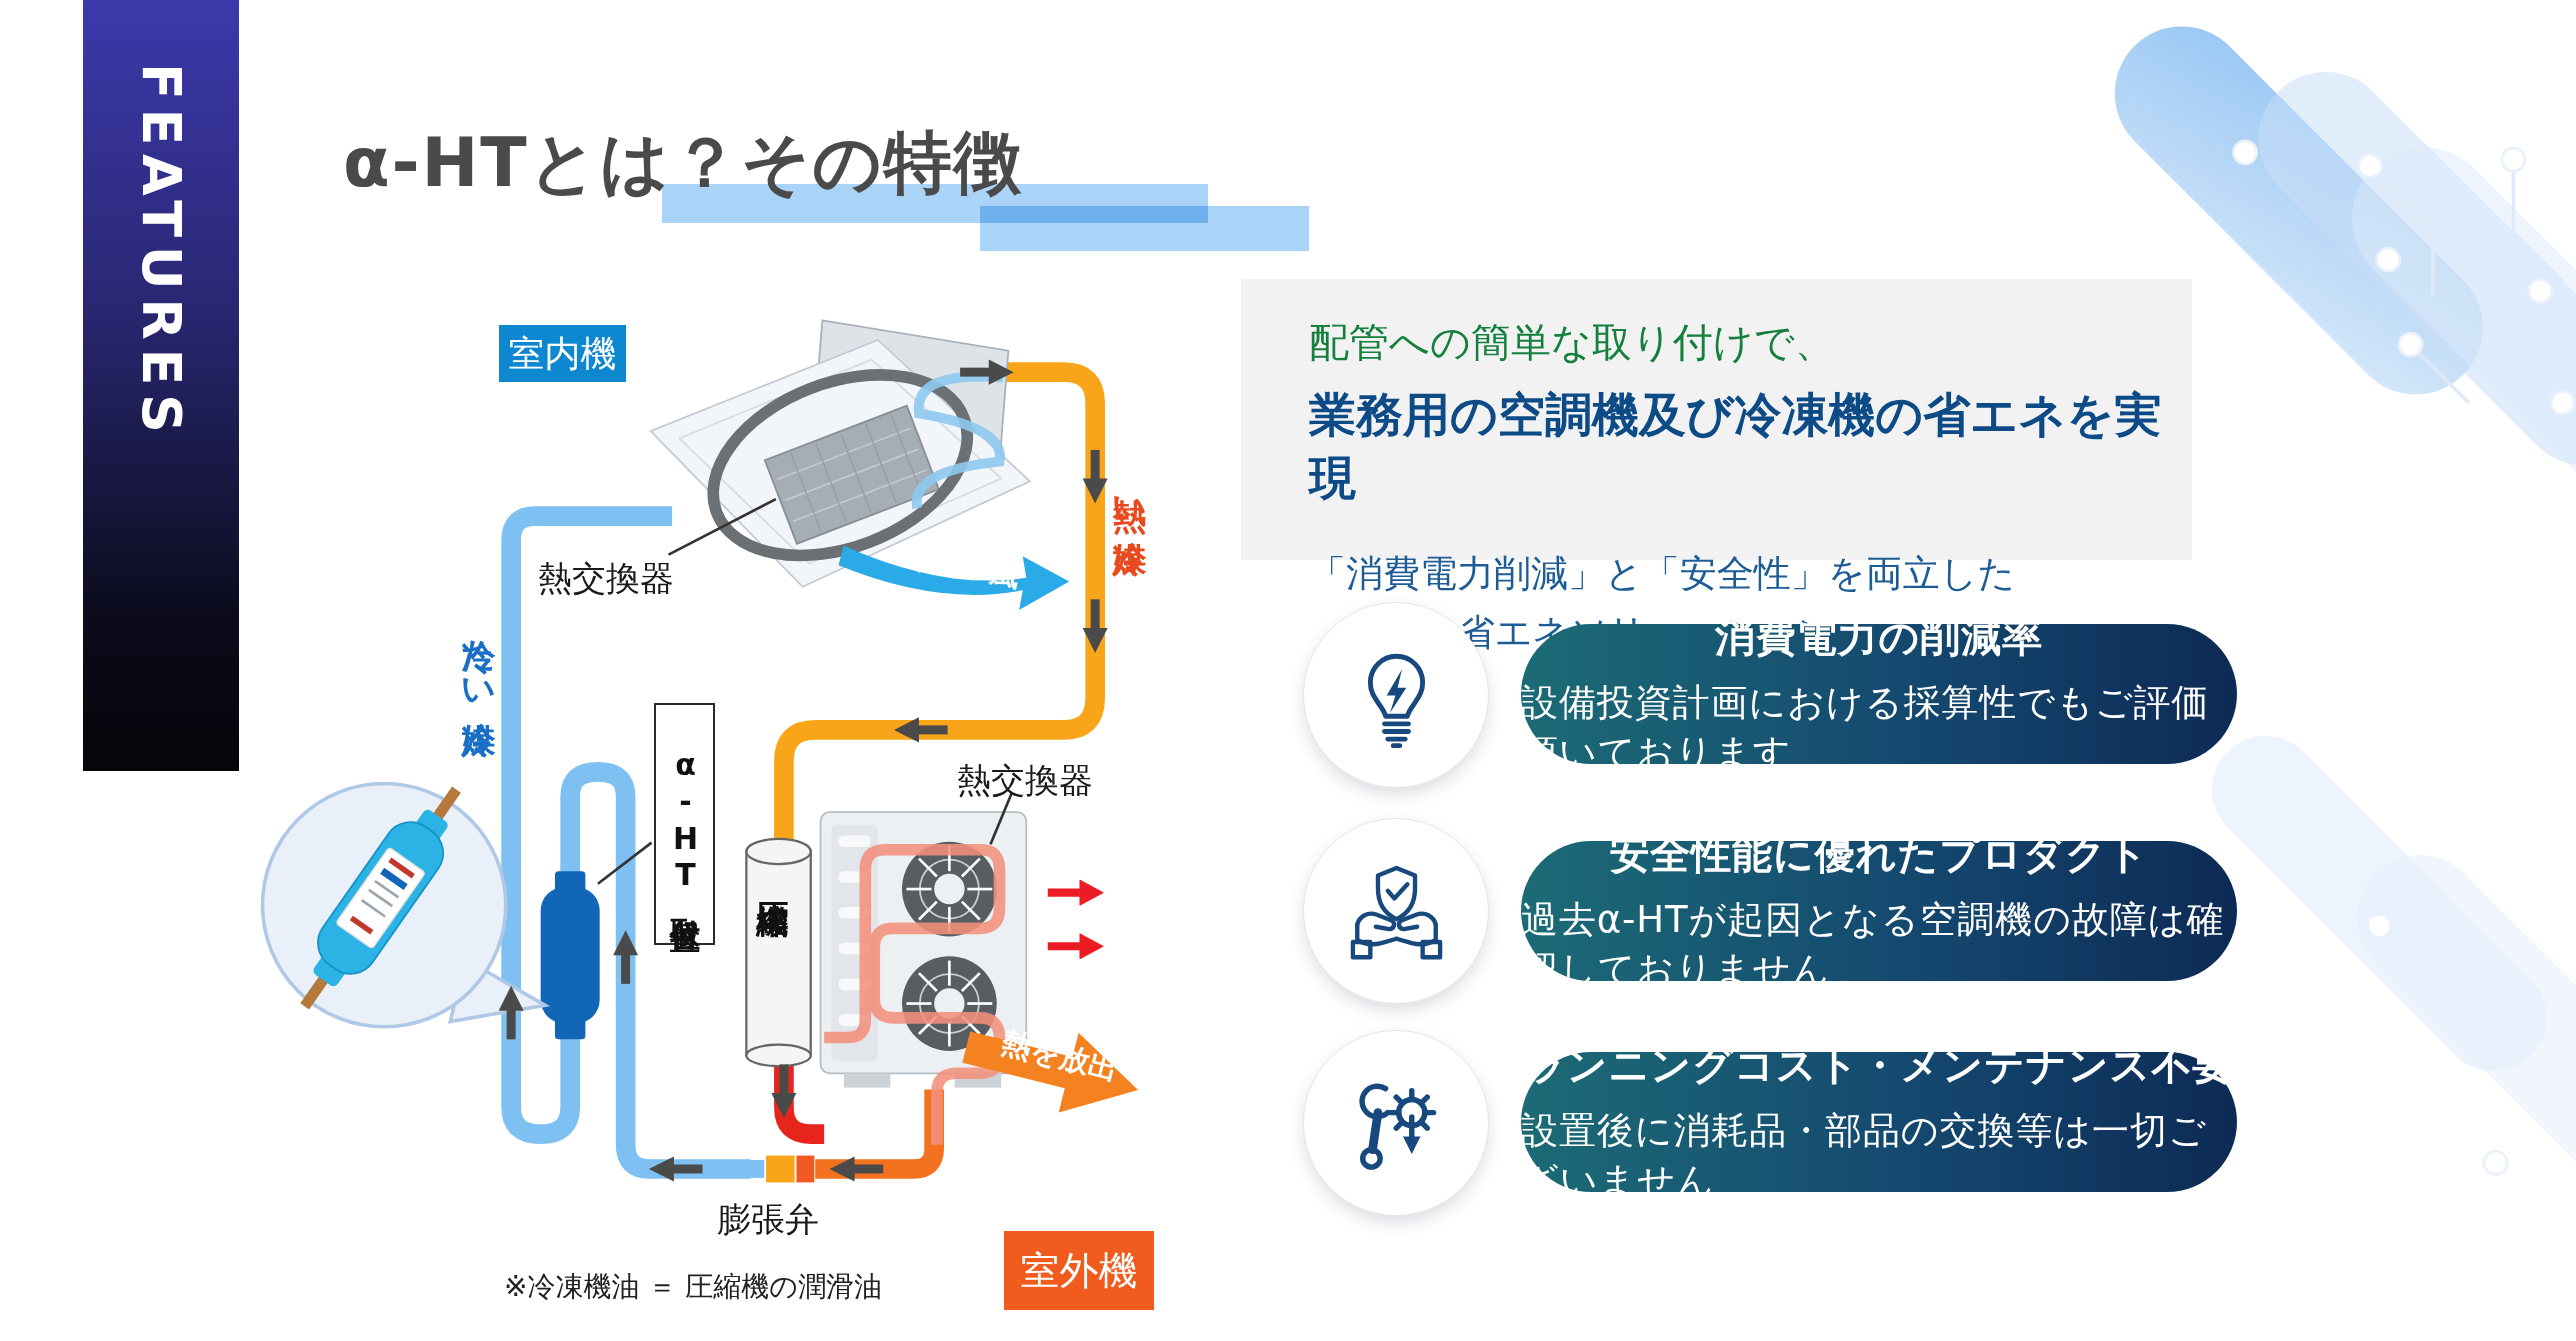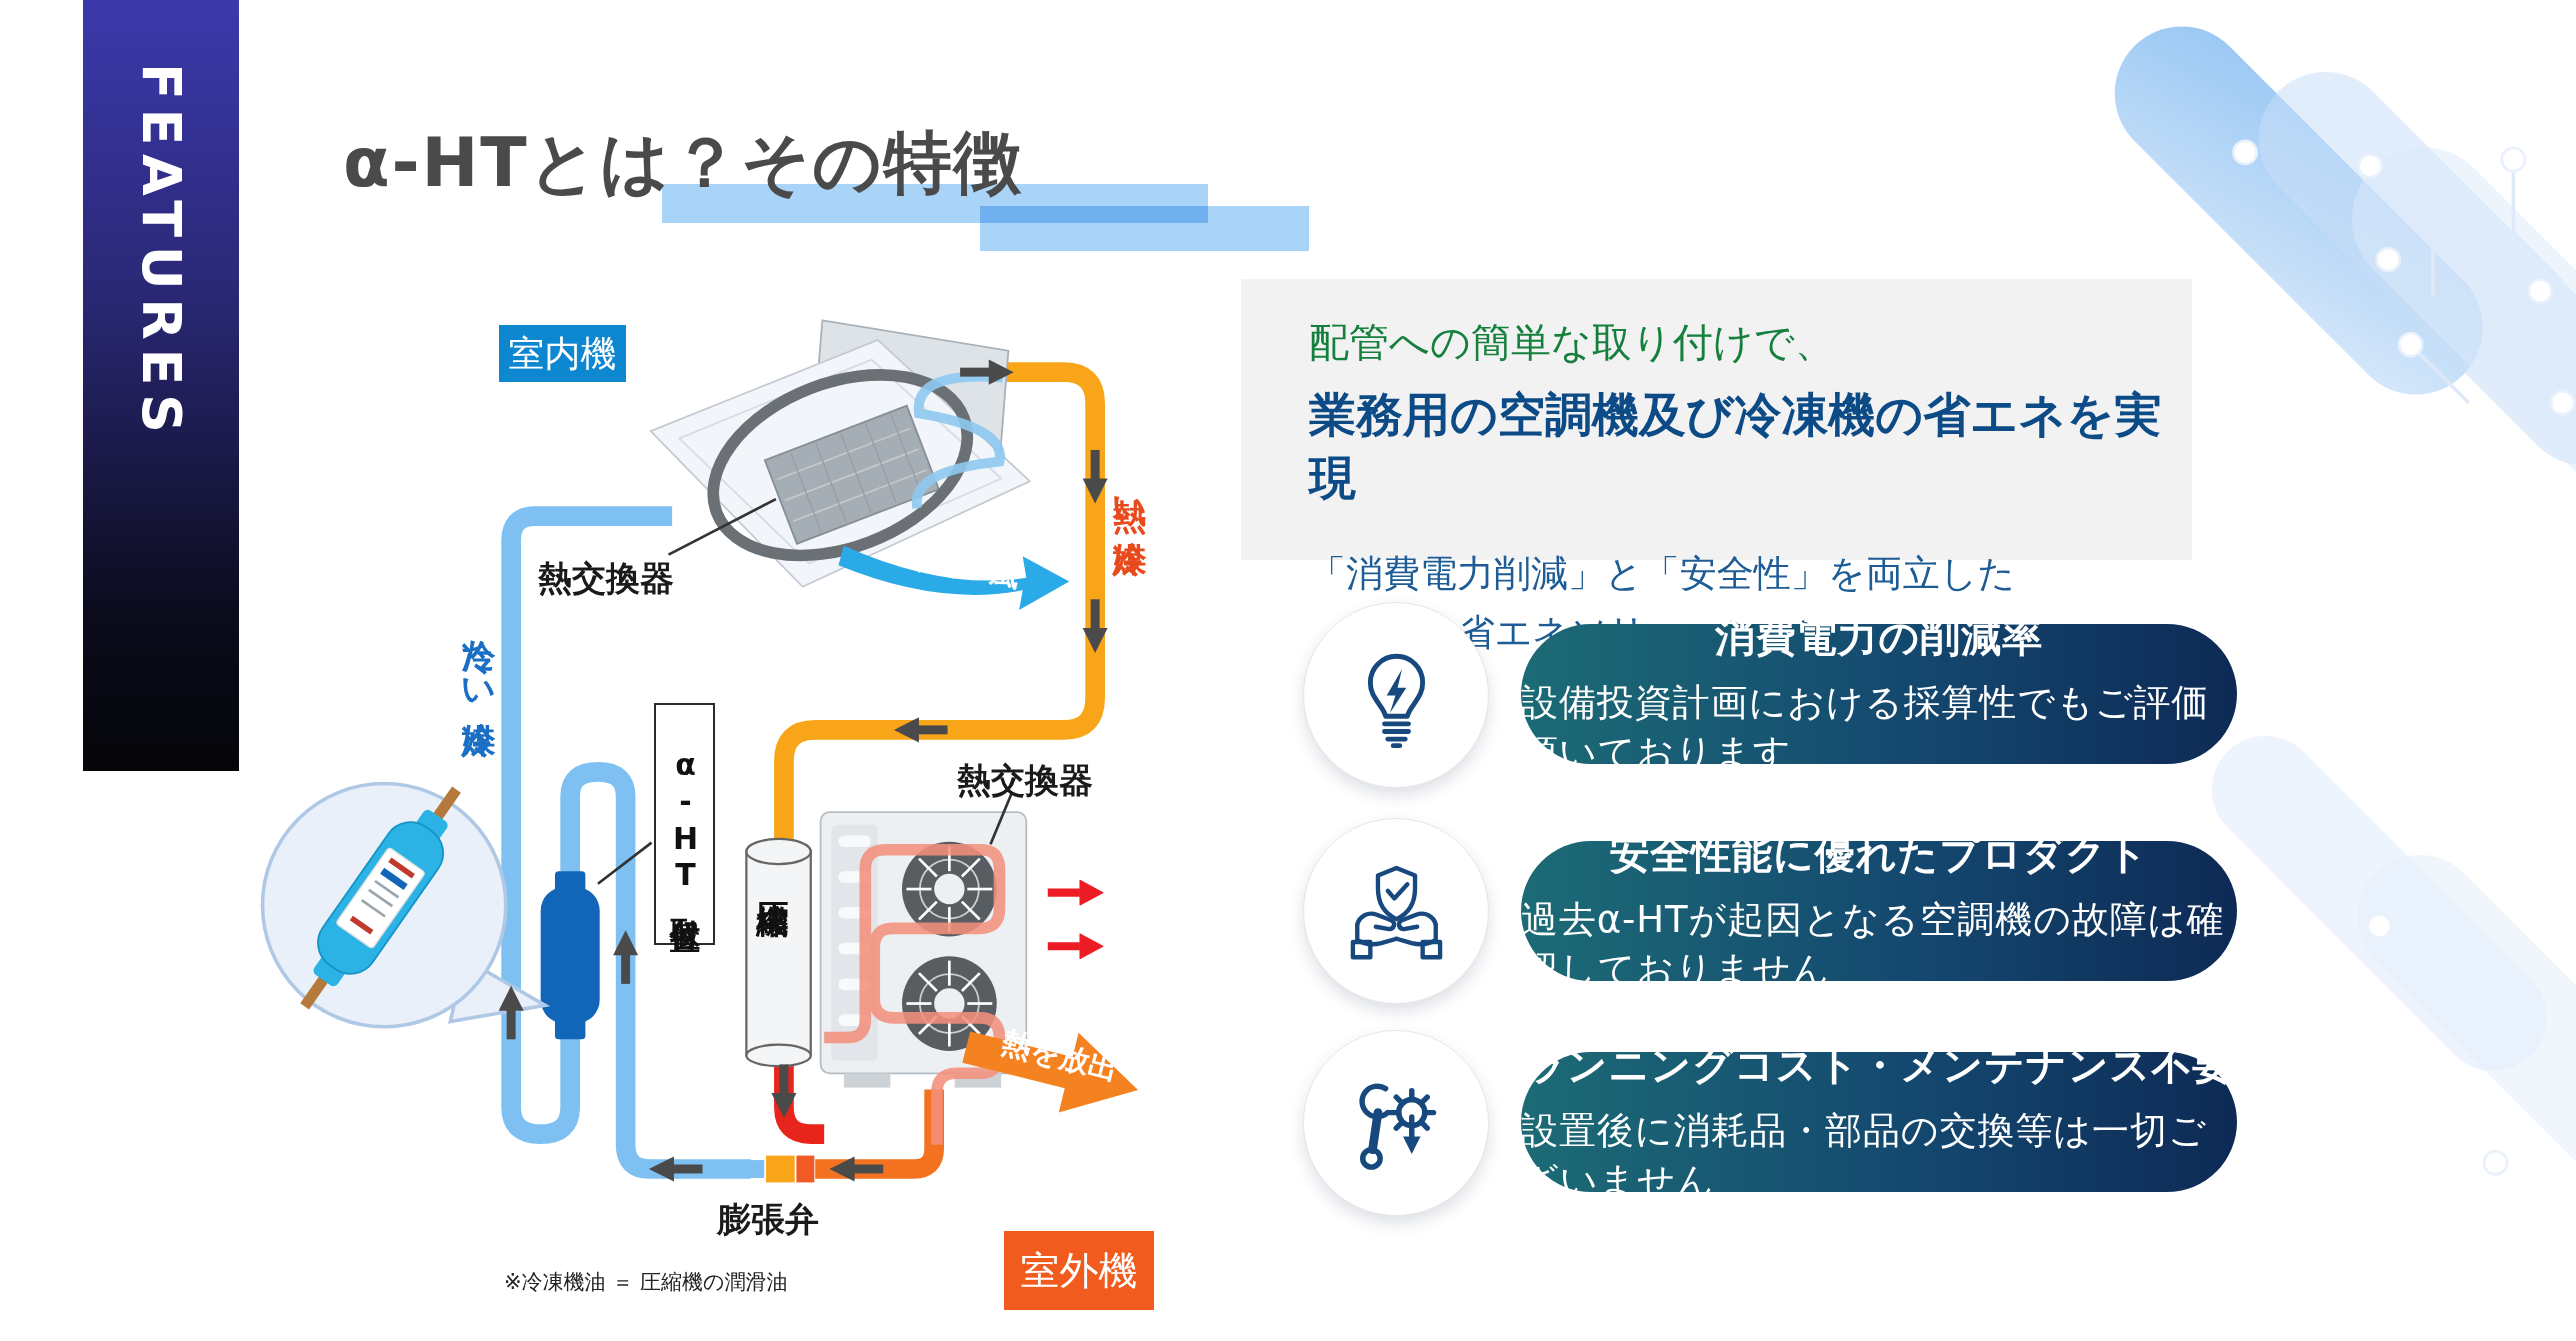--- a/index.html
+++ b/index.html
@@ -17,21 +17,21 @@
   
   .hl-bar{background:#A9D4F7;mix-blend-mode:multiply;}
   #page-title{left:343px;top:118px;font-size:68px;font-weight:bold;color:#4A4A4A;
     letter-spacing:1.8px;z-index:3;text-align:center;}
 
   
   #diagram{left:250px;top:295px;width:948px;height:1020px;z-index:2;}
   #diagram .lbl{position:absolute;white-space:nowrap;}
   .unit-tag{color:#fff;font-weight:normal;text-align:center;}
   .v-lbl{writing-mode:vertical-rl;text-orientation:upright;font-weight:bold;letter-spacing:1.8px;}
-  .dlabel{font-size:34px;font-weight:700;color:#1a1a1a;}
+  .dlabel{font-size:34px;font-weight:400;color:#1a1a1a;}
 
   
   #intro{left:1241px;top:279px;width:951px;height:281px;background:#F2F2F3;
     box-sizing:border-box;padding:36px 0 0 68px;z-index:2;}
   #intro .l1{font-size:40px;color:#15803d;margin-bottom:14.3px;}
   #intro .l2{font-size:47px;font-weight:bold;color:#0D4B87;margin-bottom:27px;}
   #intro .l3{font-size:37px;color:#1D5C94;margin-bottom:9px;margin-top:39px;}
   #intro .l4{font-size:37px;color:#1D5C94;padding-left:36px;}
 
   
@@ -246,21 +246,21 @@
   <div class="lbl dlabel" style="left:288px;top:261px;">熱交換器</div>
   <div class="lbl" style="left:651px;top:252px;width:125px;font-size:29.5px;font-weight:bold;color:#fff;transform:rotate(11deg);">冷たい風</div>
   <div class="lbl v-lbl" style="left:857px;top:177px;font-size:34px;color:#E8491D;">熱い冷媒</div>
   <div class="lbl v-lbl" style="left:206px;top:318px;font-size:34px;color:#1A6FC5;">冷たい冷媒</div>
   <div class="lbl v-lbl" style="left:404px;top:408px;width:57px;height:238px;background:#fff;border:2.7px solid #2B2B2B;
        font-size:30px;color:#111;display:flex;align-items:center;justify-content:center;">α-HT取付位置</div>
   <div class="lbl v-lbl" style="left:501px;top:581px;font-size:32px;color:#111;">圧縮機</div>
   <div class="lbl dlabel" style="left:707px;top:463px;">熱交換器</div>
   <div class="lbl" style="left:750px;top:746px;width:152px;font-size:29.5px;font-weight:bold;color:#fff;transform:rotate(14deg);">熱を放出</div>
   <div class="lbl dlabel" style="left:467px;top:902px;">膨張弁</div>
-  <div class="lbl" style="left:254px;top:973px;font-size:21px;color:#222;">※冷凍機油 ＝ 圧縮機の潤滑油</div>
+  <div class="lbl" style="left:254px;top:973px;font-size:28px;color:#222;">※冷凍機油 ＝ 圧縮機の潤滑油</div>
   <div class="lbl unit-tag" style="left:754px;top:936px;width:150px;height:79px;line-height:79px;font-size:39px;background:#F15C1E;">室外機</div>
 </div>
 
 <div id="intro" class="abs">
   <div class="l1">配管への簡単な取り付けで、</div>
   <div class="l2">業務用の空調機及び冷凍機の省エネを実現</div>
   <div class="l3">「消費電力削減」と「安全性」を両立した</div>
   <div class="l4">新たな省エネソリューション</div>
 </div>
 

